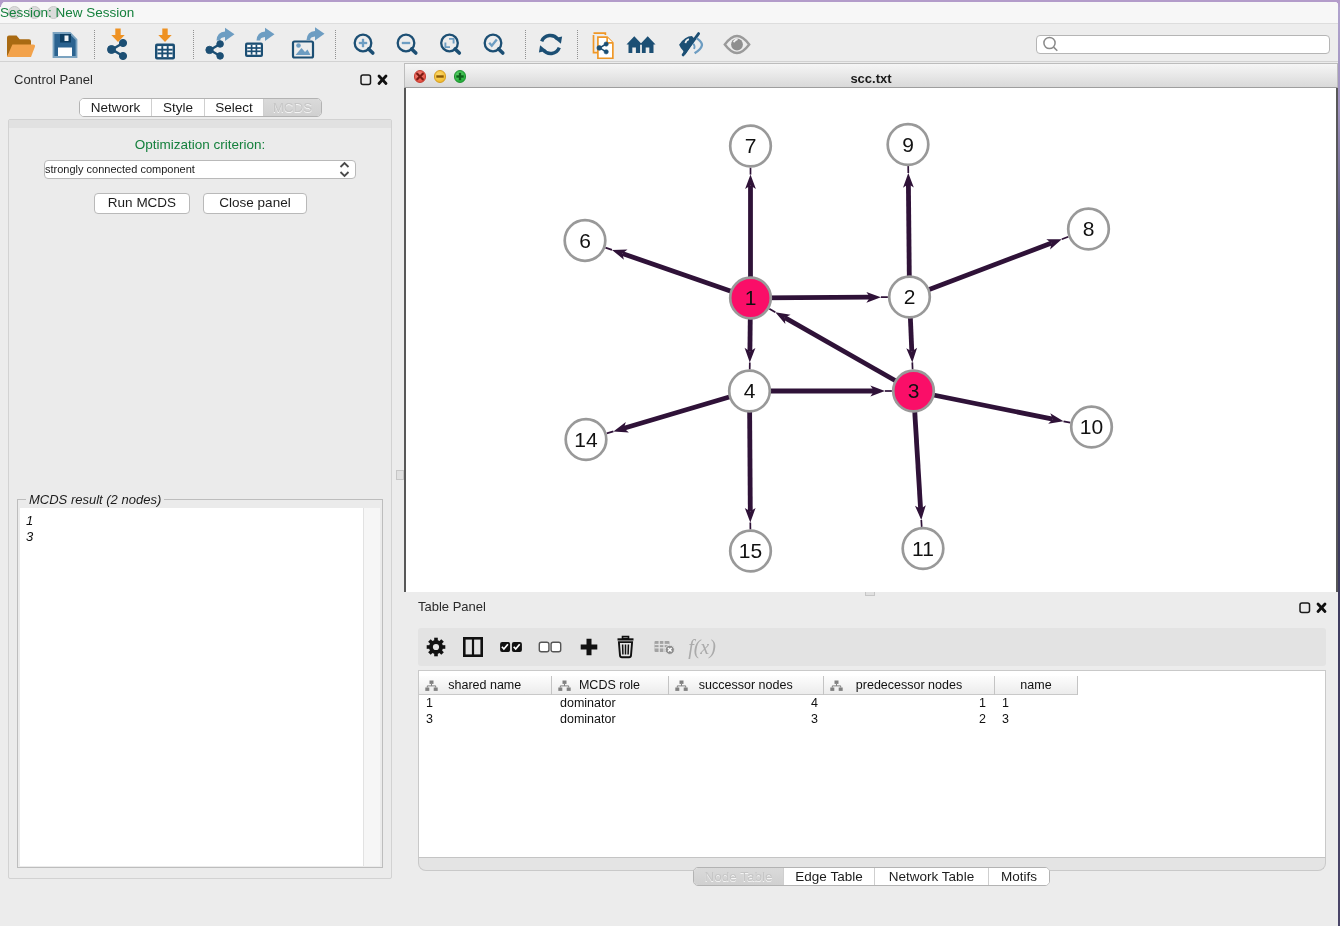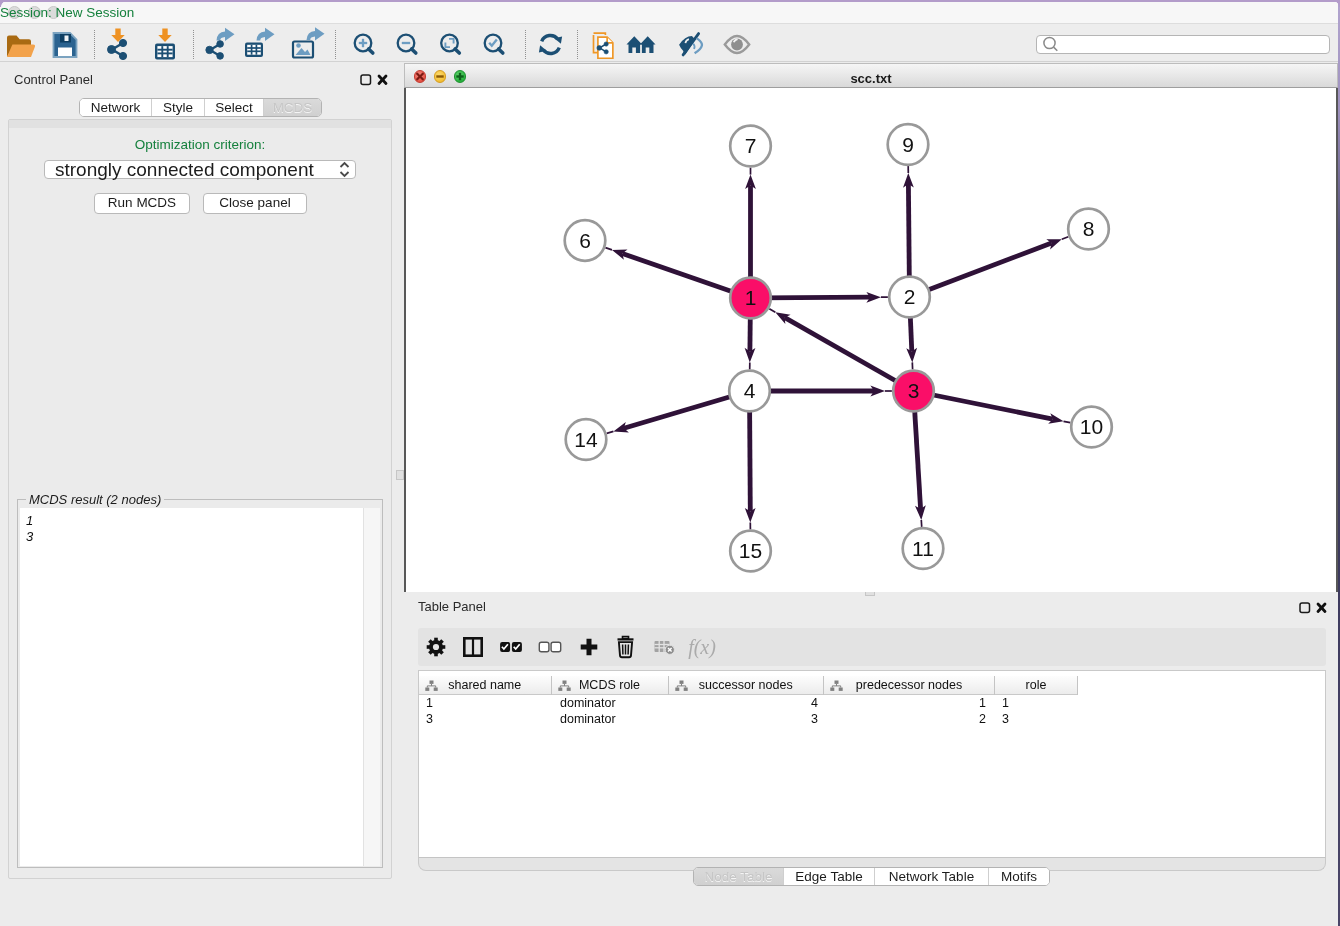--- a/index.html
+++ b/index.html
@@ -21,21 +21,21 @@
 
 
 #cp-header-text { position:absolute; left:14px; top:72px; font-size:13px; color:#2a2a2a; }
 #cp-panel { position:absolute; left:8px; top:119px; width:384px; height:760px; background:#ebebeb; border:1px solid #d2d2d2; border-radius:2px; }
 #cp-panel::before { content:""; position:absolute; left:0; top:0; width:100%; height:8px; background:#e1e1e1; }
 .tabgroup { position:absolute; display:flex; border:1px solid #b3b3b3; border-radius:5px; overflow:hidden; background:#fff; }
 .tabgroup .tab { font-size:13.5px; color:#1c1c1c; text-align:center; line-height:17.5px; border-right:1px solid #cfcfcf; background:#fff; }
 .tabgroup .tab:last-child { border-right:none; }
 .tabgroup .tab.sel { background:linear-gradient(#dadada,#d0d0d0); color:#c6c6c6; text-shadow:0 1px 0 #f5f5f5; }
 #opt-label { position:absolute; left:0; top:137px; width:400px; text-align:center; font-size:13.5px; color:#15803d; }
-#opt-select { position:absolute; left:44px; top:160px; width:312px; height:19px; background:#fff; border:1px solid #b9b9b9; border-radius:4px; font-size:19px; color:#1c1c1c; line-height:17px; padding-left:10px; }
+#opt-select { position:absolute; left:44px; top:160px; width:312px; height:19px; background:#fff; border:1px solid #b9b9b9; border-radius:4px; font-size:11px; color:#1c1c1c; line-height:17px; }
 .btn { position:absolute; height:21px; background:#fff; border:1px solid #b9b9b9; border-radius:4px; font-size:13.5px; color:#1c1c1c; text-align:center; line-height:17px; }
 #mcds-box { position:absolute; left:17px; top:499px; width:366px; height:369px; border:1px solid #bdbdbd;font-style:italic; }
 #mcds-inner { position:absolute; left:2px; top:8px; width:345px; height:358px; background:#fff; }
 #mcds-scroll { position:absolute; right:2px; top:8px; width:17px; height:358px; background:#f6f6f6; border-left:1px solid #e2e2e2; }
 #mcds-label { position:absolute; left:8px; top:-8px; background:#ebebeb; padding:0 3px; font-size:13px; color:#1c1c1c; }
 
 
 #netwin { position:absolute; left:404px; top:63px; width:934px; height:528.5px; }
 #net-titlebar { position:absolute; left:0; top:0; width:100%; height:24.5px; background:linear-gradient(#f6f6f6,#d9d9d9); border:1px solid #bdbdbd; border-bottom:1px solid #9e9e9e; }
 #net-canvas { position:absolute; left:0; top:24.5px; width:100%; height:504px; background:#fff; border-left:2px solid #585858; border-right:2px solid #585858; }
@@ -470,21 +470,21 @@
         <div class="th" style="left:405px;width:171px"><svg width="14" height="12" style="position:absolute;left:6px;top:4px">
             <g fill="#808080">
               <rect x="4.5" y="0.5" width="4" height="3.4"></rect>
               <rect x="0.3" y="7.5" width="4" height="3.4"></rect>
               <rect x="8.7" y="7.5" width="4" height="3.4"></rect>
             </g>
             <g stroke="#808080" stroke-width="1">
               <path d="M6.5,3.9 v2 M2.3,7.5 v-1.6 h8.4 v1.6" fill="none"></path>
             </g>
           </svg>predecessor nodes</div>
-        <div class="th" style="left:576px;width:83px">role</div>
+        <div class="th" style="left:576px;width:83px">name</div>
       </div>
   </div>
   <div id="tp-footer"></div>
   <div class="tabgroup" style="left:693px; top:867px; height:19px;">
     <div class="tab sel" style="width:90px">Node Table</div>
     <div class="tab" style="width:91px">Edge Table</div>
     <div class="tab" style="width:114px">Network Table</div>
     <div class="tab" style="width:60px">Motifs</div>
   </div>
 

